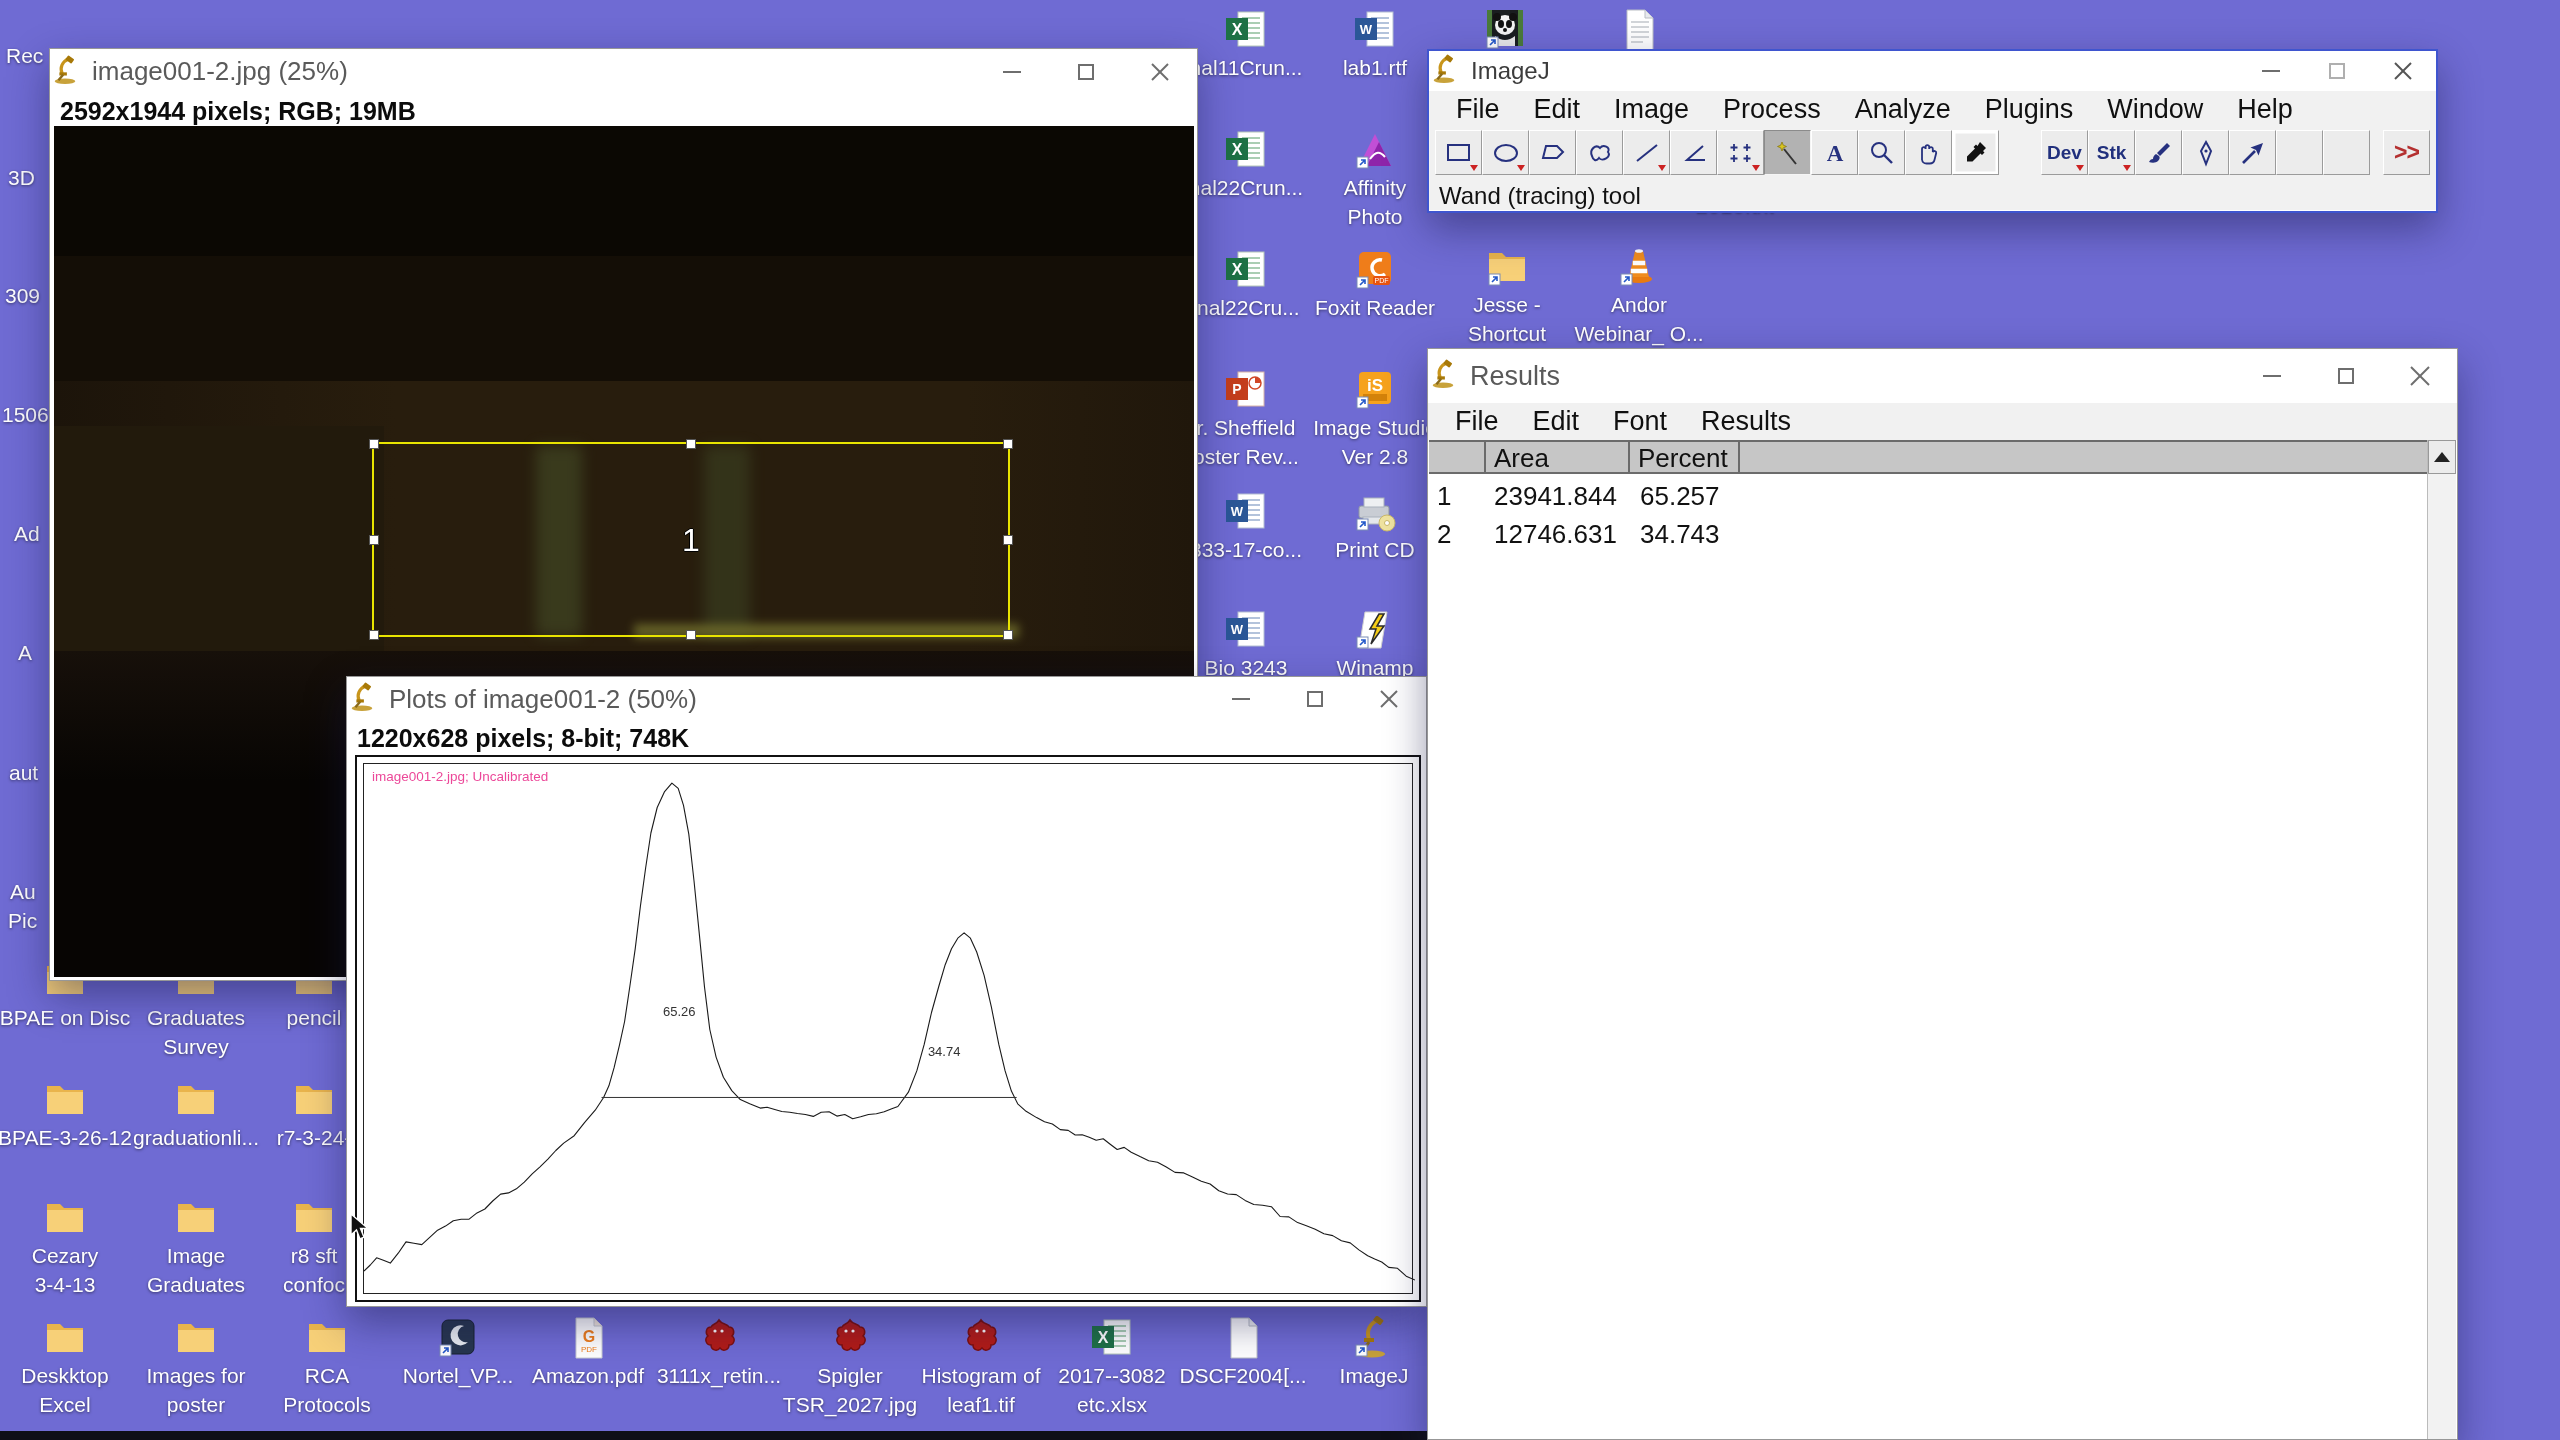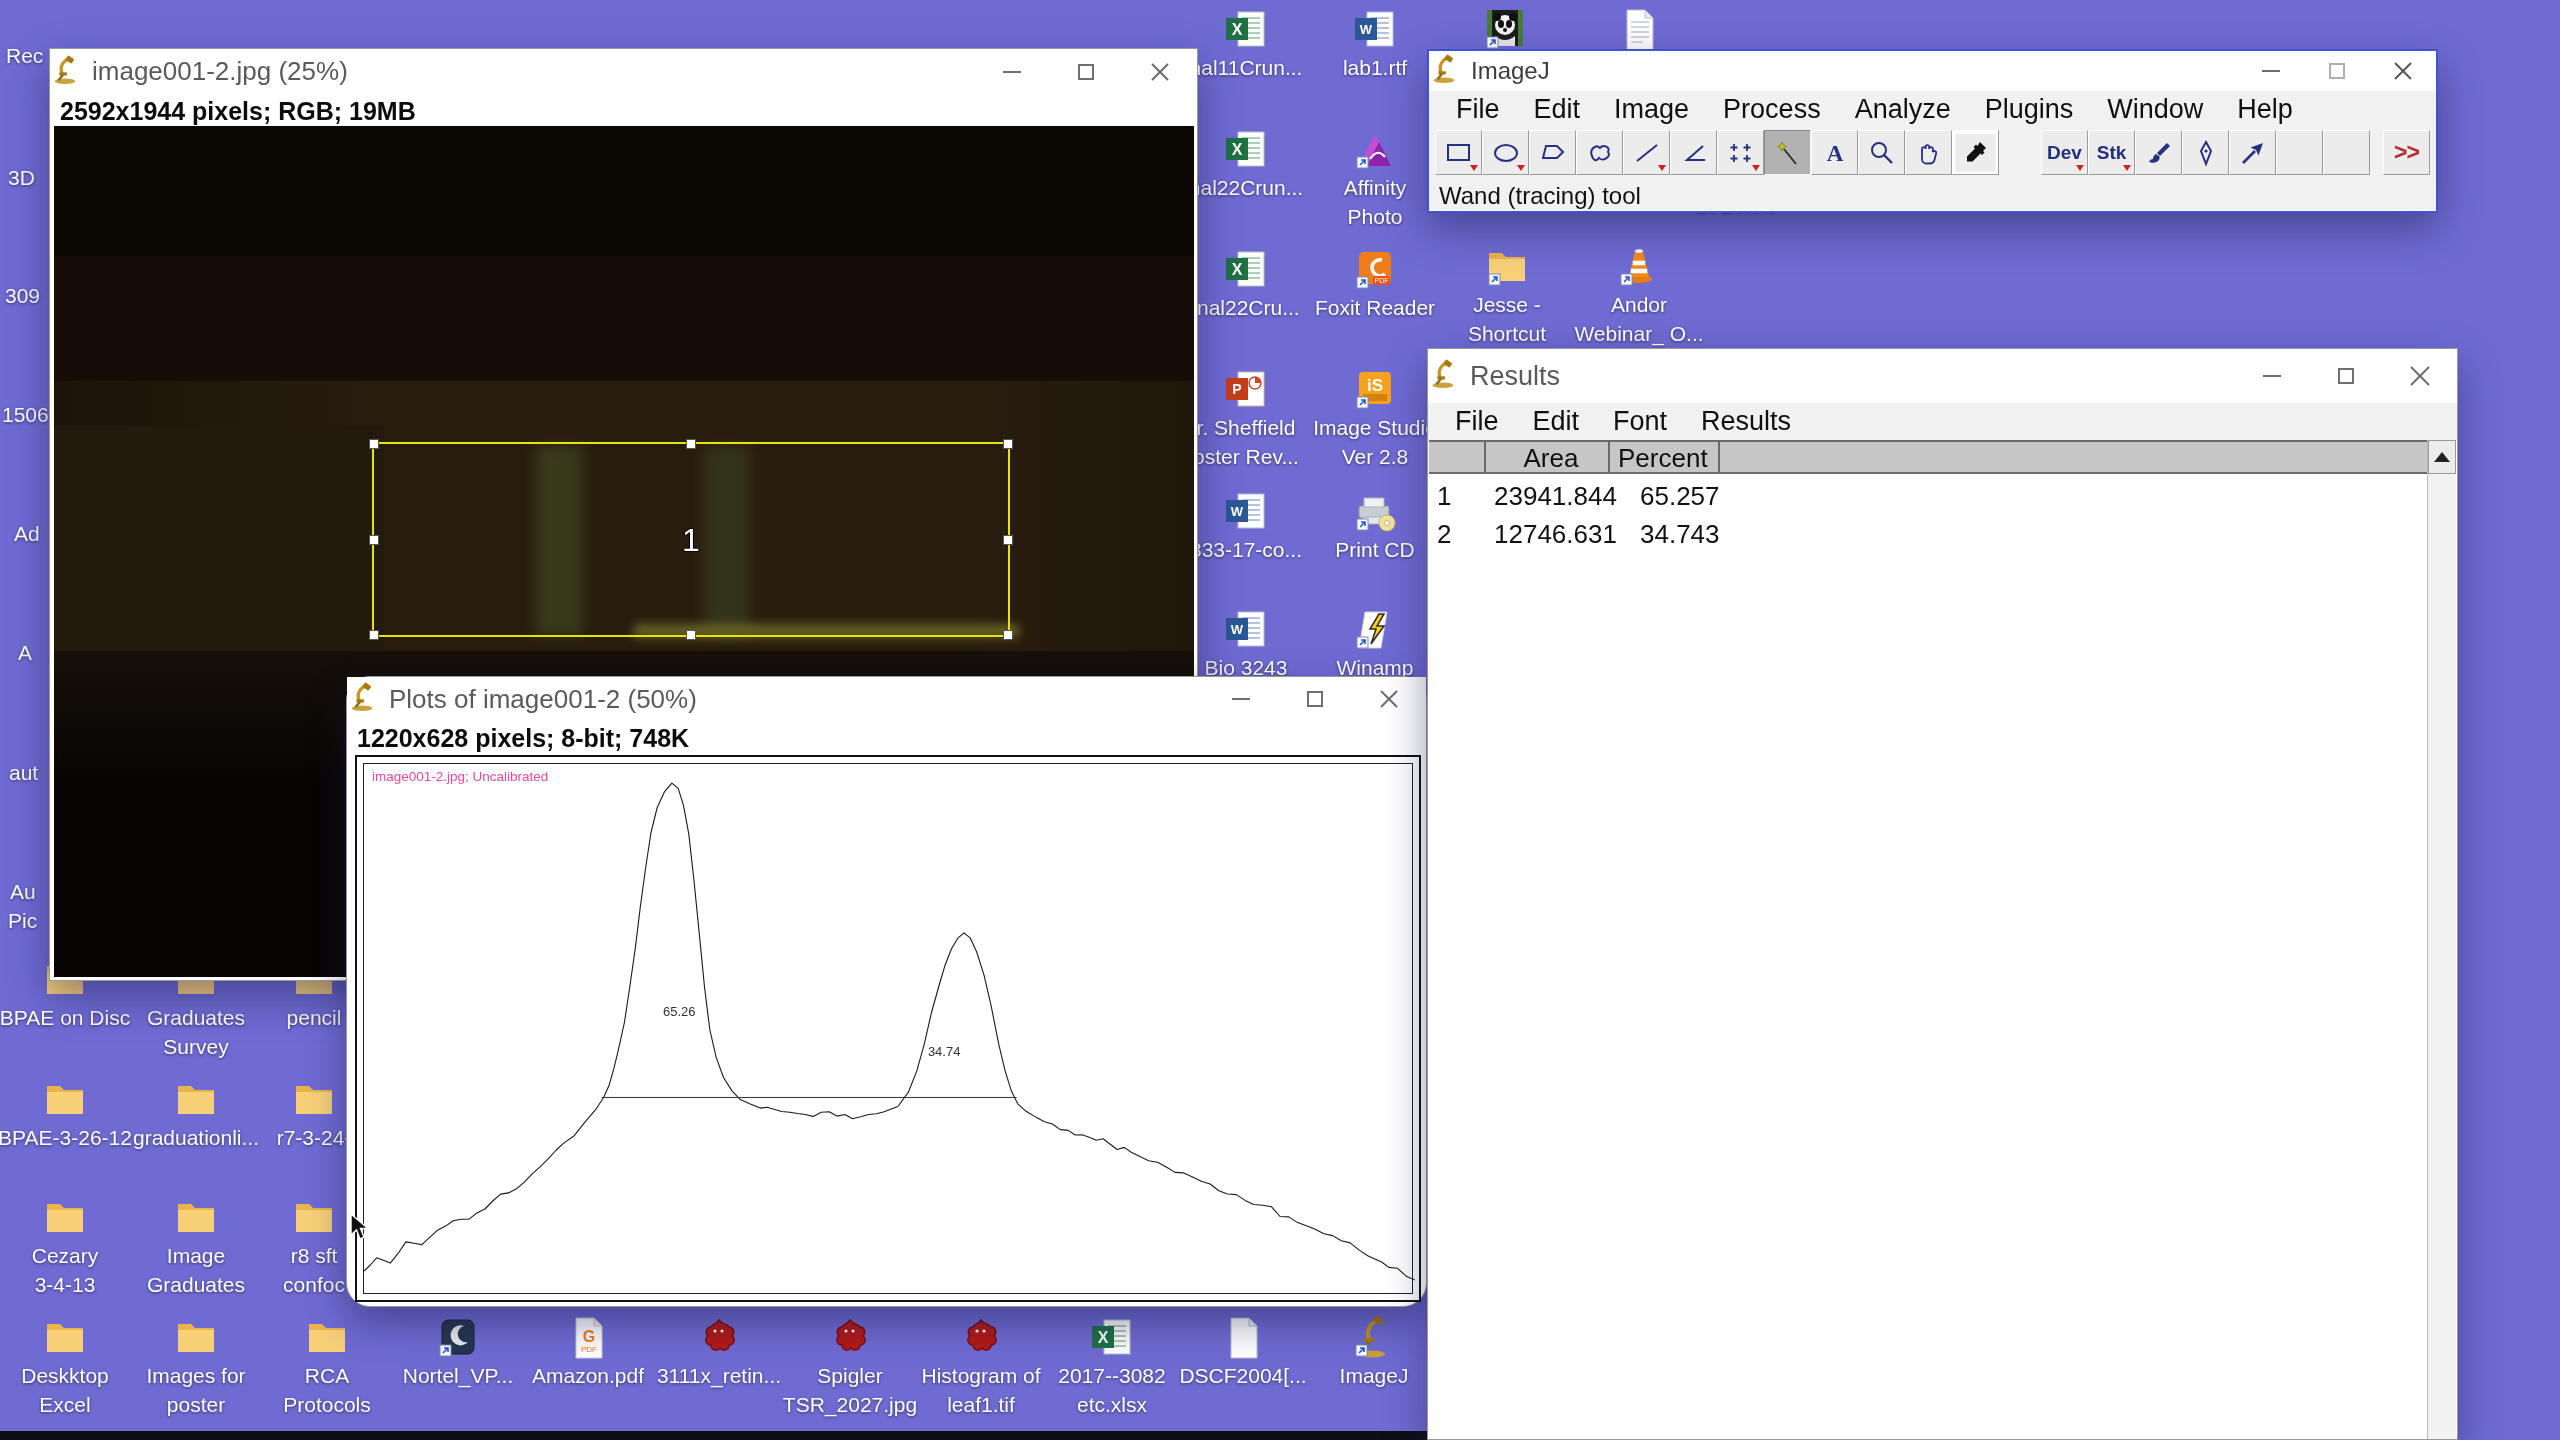--- a/index.html
+++ b/index.html
@@ -478,21 +478,21 @@
           <div class="handle" style="left: 100%; top: 0%;"></div>
           <div class="handle" style="left: 0%; top: 50%;"></div>
           <div class="handle" style="left: 100%; top: 50%;"></div>
           <div class="handle" style="left: 0%; top: 100%;"></div>
           <div class="handle" style="left: 50%; top: 100%;"></div>
           <div class="handle" style="left: 100%; top: 100%;"></div>
         </div>
     </div>
   </div>
 
-  <div class="window" id="plot-window" style="left:346px;top:676px;width:1081px;height:631px;border-radius:24px;">
+  <div class="window" id="plot-window" style="left:346px;top:676px;width:1081px;height:631px;">
     <div class="titlebar" style="height:44px;">
       <span class="logo"><svg width="30" height="30" viewBox="0 0 32 32">
             <ellipse cx="16" cy="28" rx="11" ry="3" fill="#c8a23a"></ellipse>
             <path d="M20 4 C13 7 10 14 13 20" stroke="#c8951c" stroke-width="3.4" fill="none"></path>
             <rect x="17" y="2" width="8" height="5.5" rx="1" fill="#a87908" transform="rotate(36 21 5)"></rect>
             <rect x="10" y="18.5" width="8" height="3.4" fill="#a87908"></rect>
             <path d="M9 27 l5 -6" stroke="#8a6a1a" stroke-width="2.6"></path>
           </svg></span>
       <span class="title">Plots of image001-2 (50%)</span>
       <div class="winbtns">
@@ -682,21 +682,21 @@
       </div>
     </div>
     <div class="menubar" id="results-menubar" style="height:37px;">
         <span class="menu-item">File</span>
         <span class="menu-item">Edit</span>
         <span class="menu-item">Font</span>
         <span class="menu-item">Results</span>
       </div>
     <div id="results-header">
         <div class="hcell" style="width: 57px;"></div>
-        <div class="hcell" style="width: 124px; text-align: center;">Area</div>
+        <div class="hcell" style="width: 144px;">Area</div>
         <div class="hcell" style="width: 110px;">Percent</div>
         <div class="hcell hfill"></div>
       </div>
     <div id="results-rows">
         <div class="rrow">
           <div class="rcell" style="width: 57px;">1</div>
           <div class="rcell" style="width: 146px;">23941.844</div>
           <div class="rcell" style="width: 110px;">65.257</div>
         </div>
         <div class="rrow">

